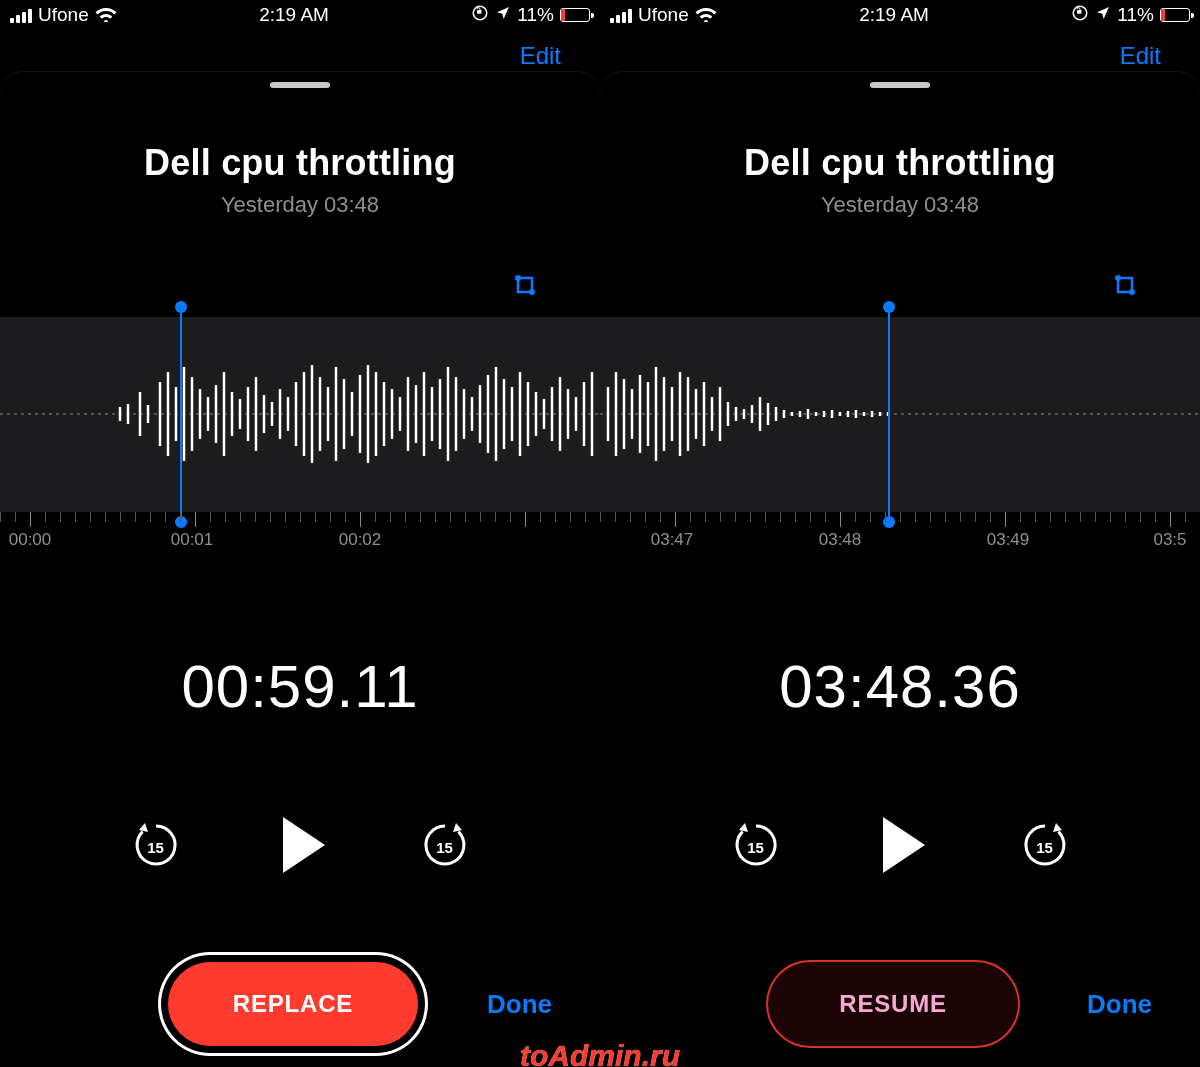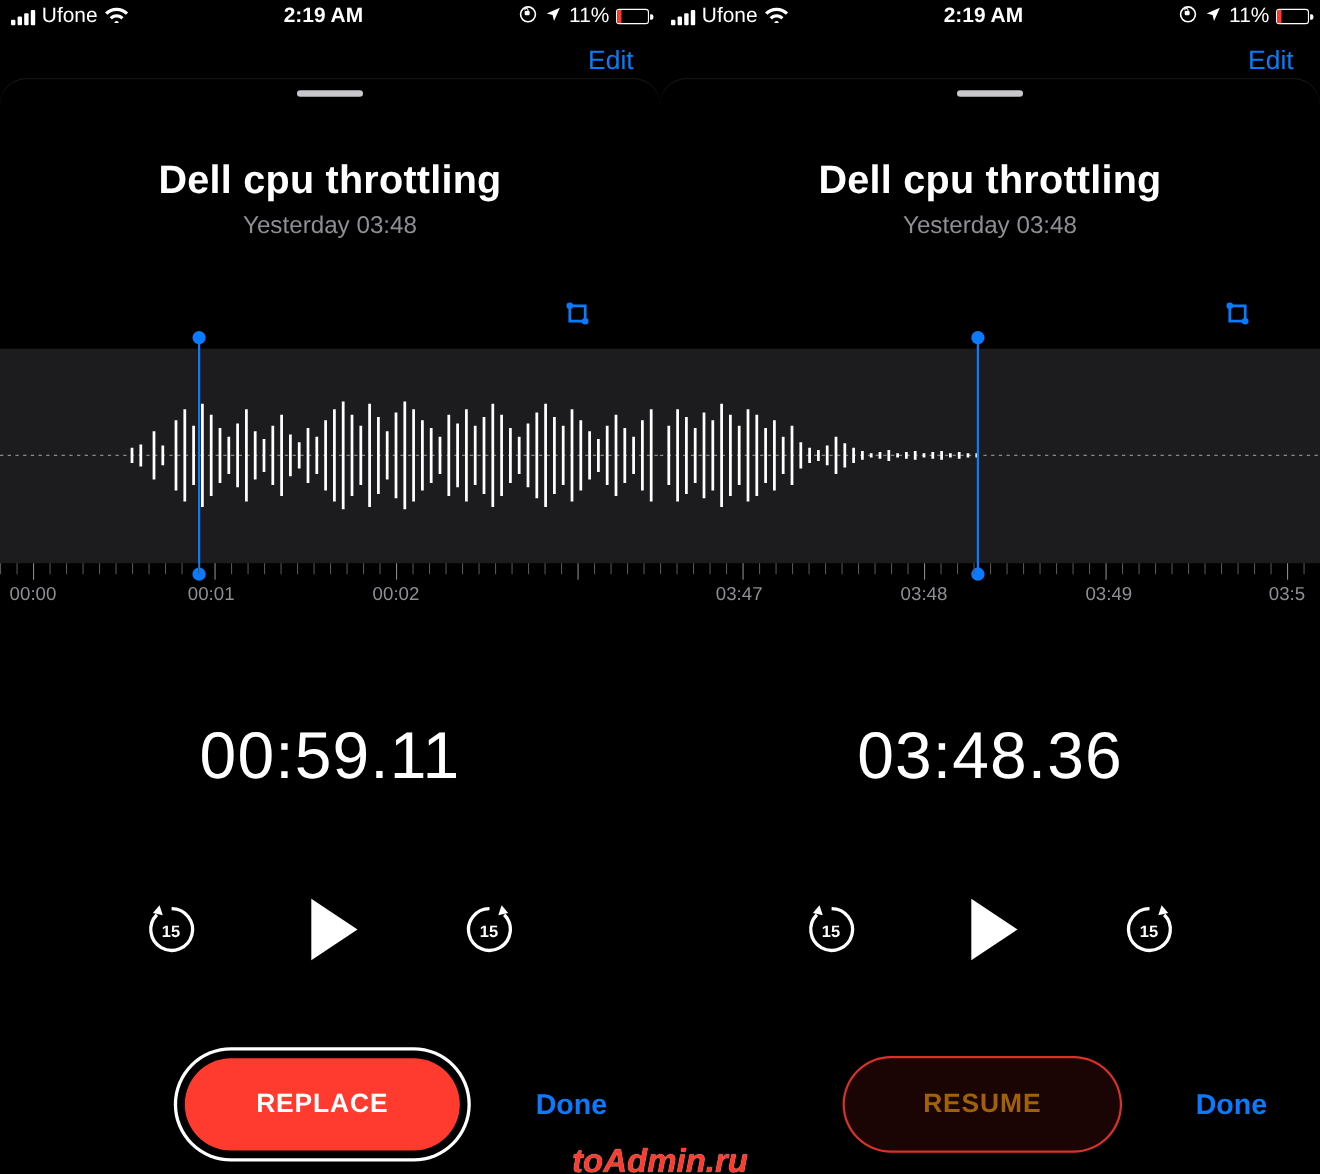--- a/index.html
+++ b/index.html
@@ -29,28 +29,28 @@
     font-size: 19px;
     text-shadow: 0 0 3px rgba(0,0,0,.6);
   }
   .status-left, .status-right { display: flex; align-items: center; gap: 6px; }
   .signal { display: flex; align-items: flex-end; gap: 2px; height: 16px; }
   .signal span { width: 4px; background: #fff; border-radius: 1px; }
   .signal span:nth-child(1){height:5px;} .signal span:nth-child(2){height:8px;}
   .signal span:nth-child(3){height:11px;} .signal span:nth-child(4){height:14px;}
   .carrier { font-size: 19px; }
   .wifi-icon { font-size: 20px; }
-  .status-time { font-weight: 700; font-size: 19px; }
+  .status-time { font-weight: 400; font-size: 19px; }
   .lock-icon, .loc-icon { font-size: 17px; }
   .battery-pct { font-size: 19px; }
   .battery { width: 30px; height: 14px; border: 1.5px solid #fff; border-radius: 3px; position: relative; display:flex; align-items:center; }
   .battery::after { content:""; position:absolute; right:-5px; top:4px; width:3px; height:5px; background:#fff; border-radius:0 2px 2px 0;}
   .battery .fill { height: 100%; width: 14%; background: #ff3b30; border-radius: 1px 0 0 1px; margin-left:0; }
   
-  .edit-row { height: 40px; display:flex; justify-content:flex-end; align-items:flex-end; padding: 0 24px; }
+  .edit-row { height: 40px; display:flex; justify-content:flex-end; align-items:flex-end; padding: 0 39px; }
   .edit-link { color: #0a7bff; font-size: 24px; }
   
   .sheet {
     position: absolute;
     left: 0; right: 0; top: 72px; bottom: 0;
     background: #000;
     border-top-left-radius: 24px;
     border-top-right-radius: 24px;
     box-shadow: 0 -1px 0 rgba(255,255,255,.08);
   }
@@ -112,21 +112,21 @@
   .big-btn {
     width: 250px; height: 84px; border-radius: 60px;
     display:flex; align-items:center; justify-content:center;
     font-size: 24px; font-weight: 600; letter-spacing: .8px;
     margin-left: 120px;
   }
   .big-btn.replace {
     background: #ff3b30; color:#fff; box-shadow: 0 0 0 7px #000, 0 0 0 10px #fff;
   }
   .big-btn.resume {
-    background: #1a0504; color:#a16207; box-shadow: 0 0 0 2px rgba(255,59,48,.85);
+    background: #1a0504; color:#f9a8d4; box-shadow: 0 0 0 2px rgba(255,59,48,.85);
   }
   .done-link {
     margin-left:auto; color:#0a7bff; font-size: 26px; font-weight:600;
   }
   .watermark {
     position:absolute; left:50%; bottom:-6px; transform:translateX(-50%);
     color:#ff3b30; font-size:30px; font-style:italic; font-weight:600;
     text-shadow: 0 0 1px #fff;
   }
 </style>

